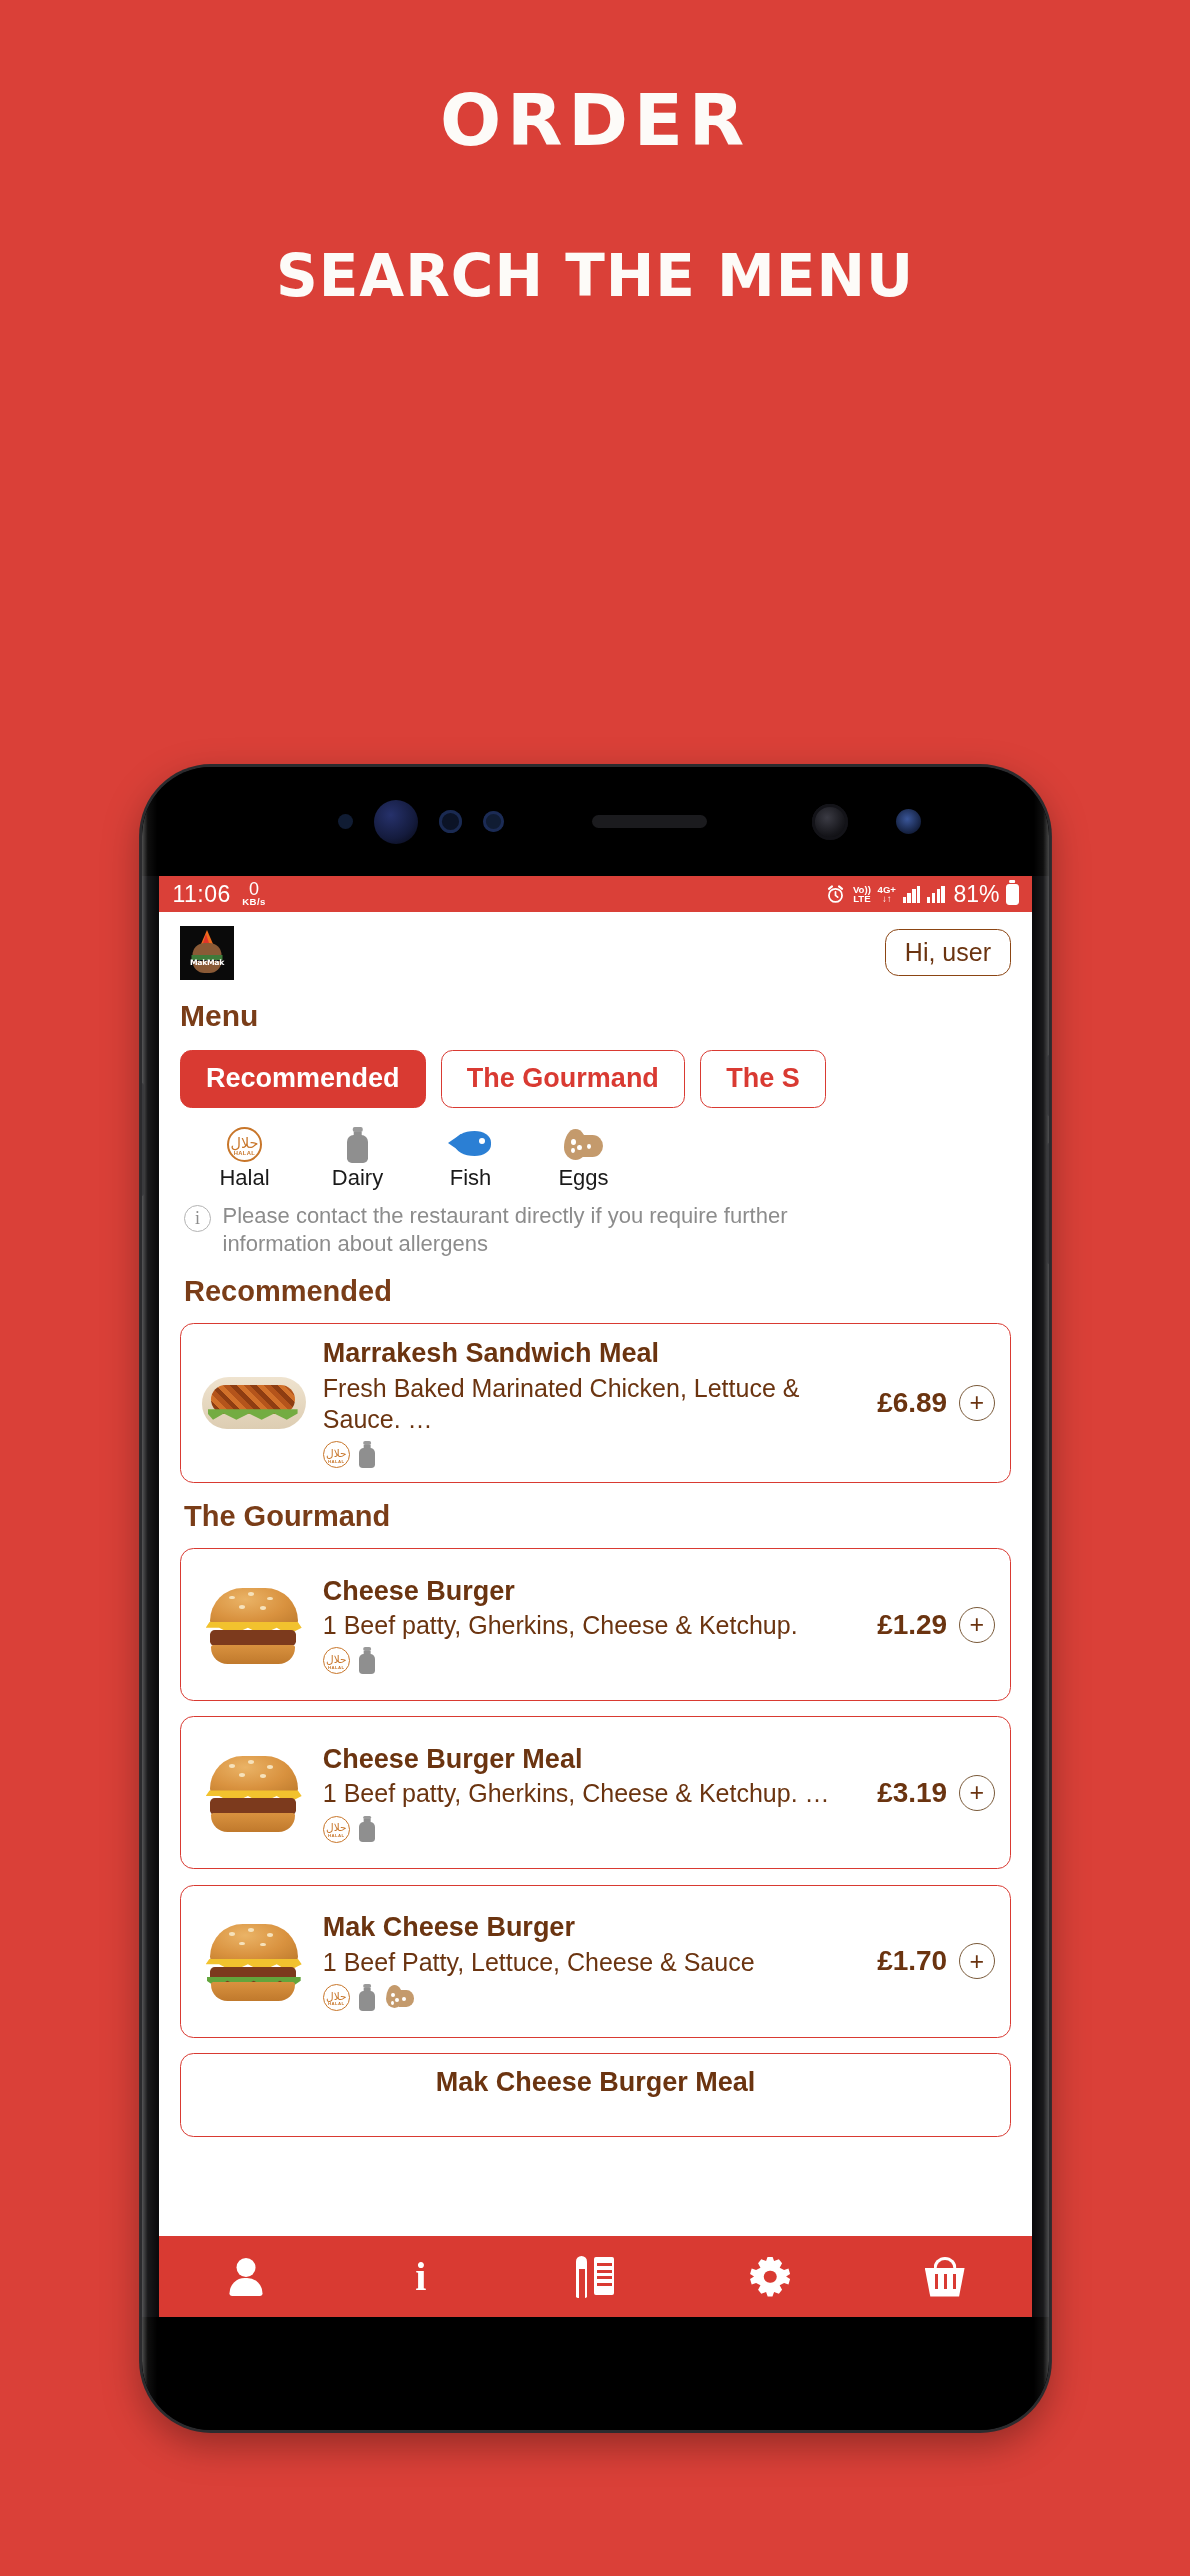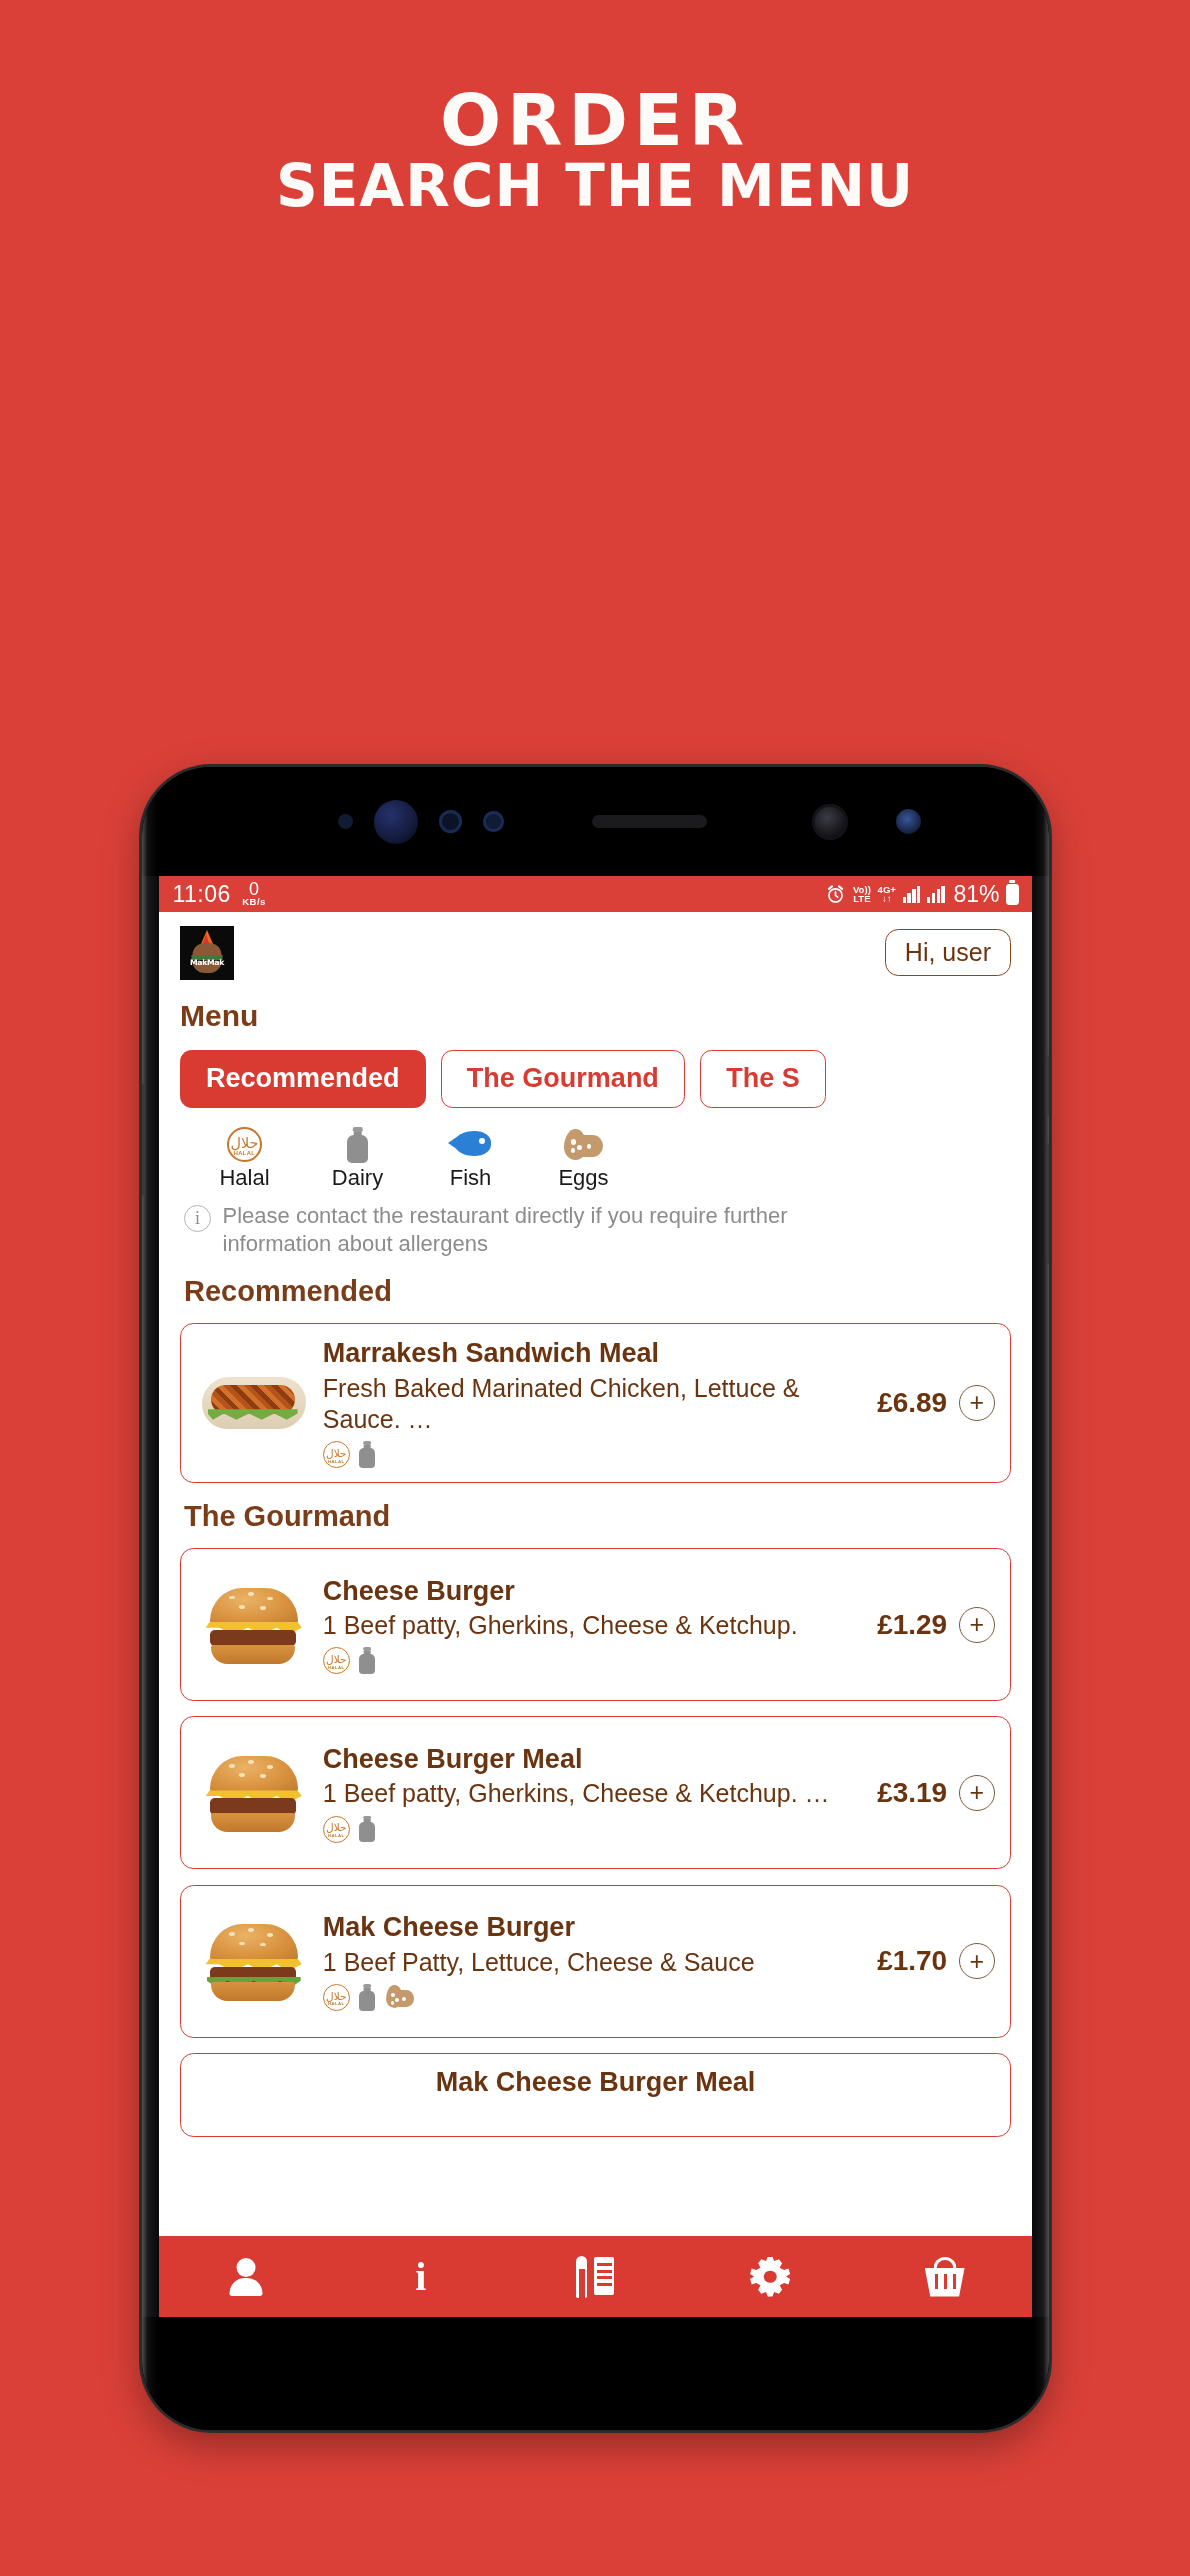--- a/index.html
+++ b/index.html
@@ -29,20 +29,21 @@
     letter-spacing: 5.8px;
     line-height: 1;
     margin-top: 84px;
     font-family: "DejaVu Sans", sans-serif;
   }
   .promo-sub {
     font-size: 58px;
     font-weight: 700;
     line-height: 1.06;
     letter-spacing: 1px;
+    margin-top: 90px;
     font-family: "DejaVu Sans", sans-serif;
     padding: 0 29px;
   }
   .promo-sub span { display: block; }
 
   
   .phone {
     position: absolute;
     left: 142px;
     top: 767px;

